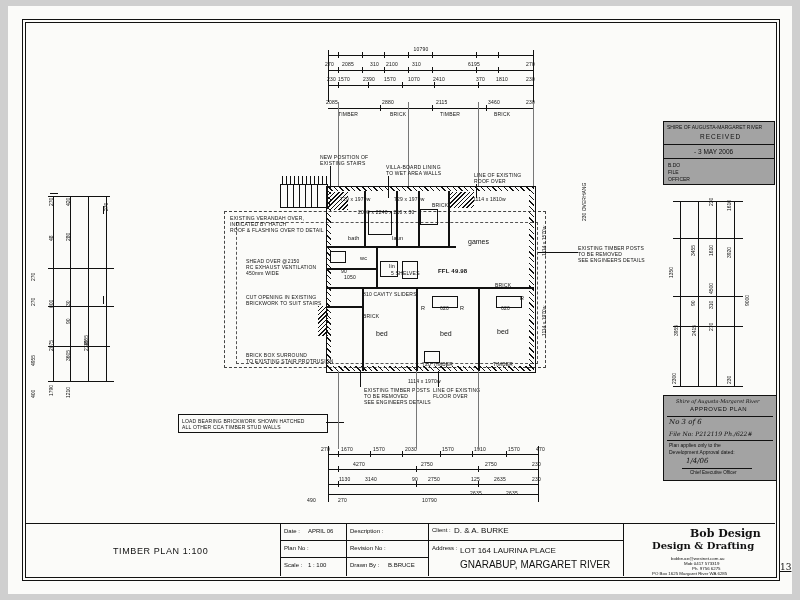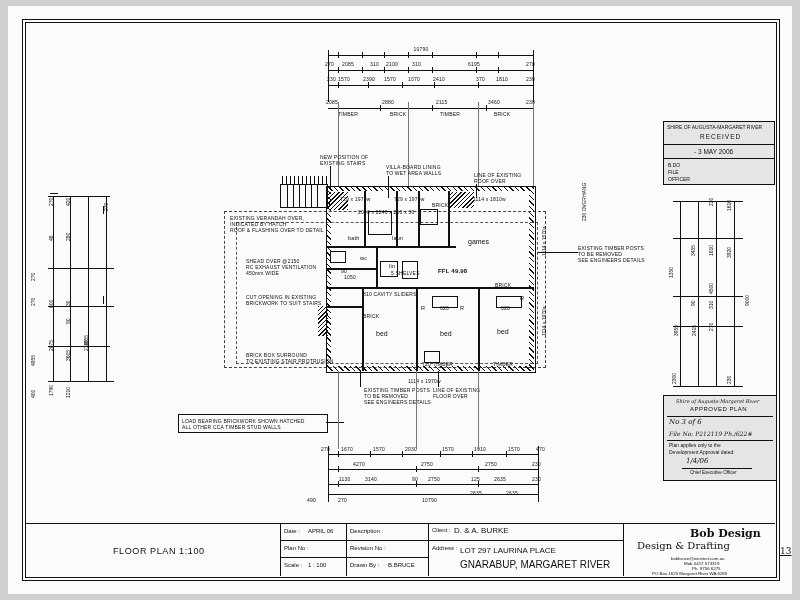--- a/index.html
+++ b/index.html
@@ -19,21 +19,21 @@
   .box{position:absolute;border:1px solid #111;background:transparent;}
   .dash{position:absolute;border:1px dashed #333;}
   .wall{position:absolute;background:#111;}
   .hatch{position:absolute;background:
      repeating-linear-gradient(45deg,#111 0 1px,transparent 1px 4px);}
   .hatch2{position:absolute;background:
      repeating-linear-gradient(135deg,#111 0 1px,transparent 1px 3px);}
   .tick{position:absolute;width:1px;height:6px;background:#111;}
   .dimline{position:absolute;height:1px;background:#111;}
   .dimv{position:absolute;width:1px;background:#111;}
-  .stamp{position:absolute;border:1px solid #111;background:#e5e5e5;}
+  .stamp{position:absolute;border:1px solid #111;background:#a3a3a3;}
   .stamp .t{position:absolute;font-size:5px;color:#111;}
   .hand{font-family:"DejaVu Serif", serif;font-style:italic;color:#2d2d4d;}
   .tb-txt{position:absolute;font-size:6px;color:#111;white-space:nowrap;}
   .logo1{position:absolute;font-family:"DejaVu Serif", serif;font-size:11px;font-weight:bold;color:#111;white-space:nowrap;}
   .logo2{position:absolute;font-family:"DejaVu Serif", serif;font-size:10px;color:#111;white-space:nowrap;}
   .tiny{font-size:4.6px;line-height:5.4px;}
   .rmlabel{position:absolute;font-size:6px;color:#111;}
   .cnr{position:absolute;font-size:9px;font-family:"DejaVu Serif",serif;color:#111;}
 </style>
 </head>
@@ -367,40 +367,40 @@
 
     <div class="ln h" style="left:17px;top:517px;width:750px;height:1.2px;"></div>
     <div class="ln v" style="left:272px;top:517px;height:53px;width:1.2px;"></div>
     <div class="ln v" style="left:420px;top:517px;height:53px;width:1.2px;"></div>
     <div class="ln v" style="left:615px;top:517px;height:53px;width:1.2px;"></div>
     <div class="ln h" style="left:272px;top:534px;width:148px;"></div>
     <div class="ln h" style="left:272px;top:551px;width:148px;"></div>
     <div class="ln v" style="left:338px;top:517px;height:53px;"></div>
     <div class="ln h" style="left:420px;top:534px;width:195px;"></div>
 
-    <div class="tb-txt b" style="left:105px;top:540px;font-size:9px;letter-spacing:0.6px;">FLOOR PLAN 1:100</div>
+    <div class="tb-txt b" style="left:105px;top:540px;font-size:9px;letter-spacing:0.6px;">TIMBER PLAN 1:100</div>
 
     <div class="tb-txt" style="left:276px;top:522px;">Date :</div>
     <div class="tb-txt" style="left:300px;top:522px;">APRIL 06</div>
     <div class="tb-txt" style="left:342px;top:522px;">Description :</div>
     <div class="tb-txt" style="left:276px;top:539px;">Plan No :</div>
     <div class="tb-txt" style="left:342px;top:539px;">Revision No :</div>
     <div class="tb-txt" style="left:276px;top:556px;">Scale :</div>
     <div class="tb-txt" style="left:300px;top:556px;">1 : 100</div>
     <div class="tb-txt" style="left:342px;top:556px;">Drawn By :</div>
     <div class="tb-txt" style="left:380px;top:556px;">B.BRUCE</div>
 
     <div class="tb-txt" style="left:424px;top:521px;">Client :</div>
     <div class="tb-txt b" style="left:446px;top:520px;font-size:8px;">D. &amp; A. BURKE</div>
     <div class="tb-txt" style="left:424px;top:539px;">Address :</div>
-    <div class="tb-txt b" style="left:452px;top:540px;font-size:8px;">LOT 297 LAURINA PLACE</div>
+    <div class="tb-txt b" style="left:452px;top:540px;font-size:8px;">LOT 164 LAURINA PLACE</div>
     <div class="tb-txt b" style="left:452px;top:553px;font-size:10px;">GNARABUP, MARGARET RIVER</div>
 
     <div class="logo1" style="left:682px;top:521px;">Bob Design</div>
-    <div class="logo2" style="left:629px;top:534px;">Design &amp; Drafting</div>
+    <div class="logo2" style="left:644px;top:534px;font-weight:bold;">Design &amp; Drafting</div>
     <div class="tb-txt tiny" style="left:663px;top:550px;font-size:4.4px;">bobbruce@westnet.com.au</div>
     <div class="tb-txt tiny" style="left:676px;top:555px;font-size:4.4px;">Mob 0417 573319</div>
     <div class="tb-txt tiny" style="left:684px;top:560px;font-size:4.4px;">Ph. 9756 6275</div>
     <div class="tb-txt tiny" style="left:644px;top:565px;font-size:4.4px;">PO Box 1625   Margaret River WA 6285</div>
 
-    <div class="cnr" style="left:772px;top:540px;text-decoration:underline;">13</div>
+    <div class="cnr" style="left:772px;top:556px;text-decoration:underline;">13</div>
   </div>
 </div>
 
 </body></html>

